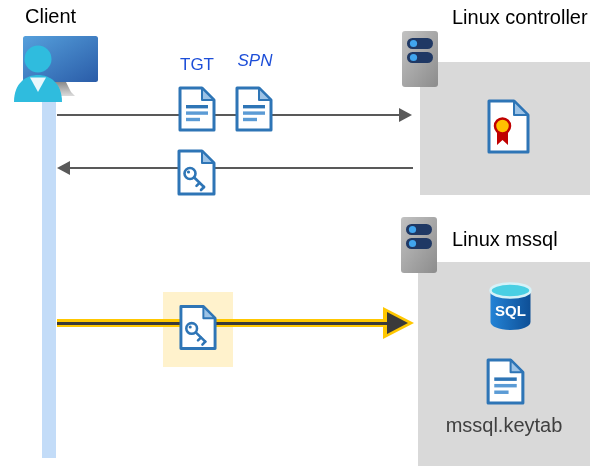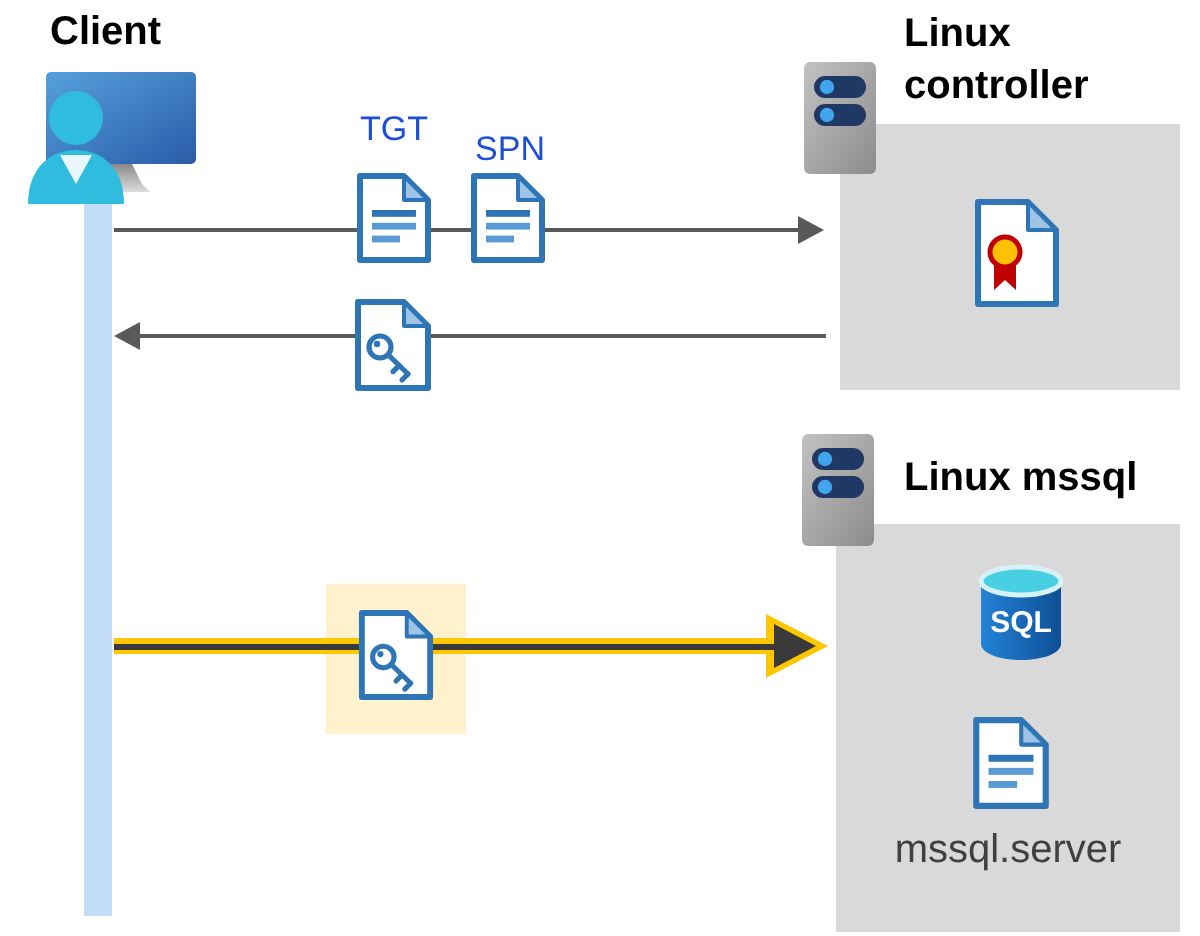--- a/index.html
+++ b/index.html
@@ -1,21 +1,21 @@
 <!DOCTYPE html>
 <html><head>
 <meta charset="utf-8">
 <style>
   html,body{margin:0;padding:0;background:#fff;}
   #canvas{
     position:relative;width:600px;height:468px;background:#ffffff;
     font-family:"Liberation Sans",sans-serif;overflow:hidden;
   }
   .abs{position:absolute;}
-  .title{font-weight:bold;font-size:20px;color:#000;line-height:26px;}
+  .title{font-weight:normal;font-size:20px;color:#000;line-height:26px;}
   .ticket-label{font-size:17px;color:#1d4ed8;text-align:center;}
   .file-label{font-size:20px;color:#404040;text-align:center;}
   .gray-box{background:#D9D9D9;z-index:0;}
   .lifeline{background:#C3DCF8;z-index:0;}
   .hl-box{background:#FFF2CC;z-index:1;}
   .flow-line{background:#595959;height:2px;z-index:2;}
   .head-right{width:0;height:0;border-top:7px solid transparent;border-bottom:7px solid transparent;border-left:13px solid #595959;z-index:2;}
   .head-left{width:0;height:0;border-top:7px solid transparent;border-bottom:7px solid transparent;border-right:13px solid #595959;z-index:2;}
   .y-bar{background:#FFC700;height:8px;z-index:2;}
   .y-core{background:#3A3A3A;height:3px;z-index:3;}
@@ -58,21 +58,21 @@
         <path d="M9,74 C9,55 21,47 33,47 C45,47 57,55 57,74 Z" fill="#2FBCDE"></path>
         <path d="M25,49.5 L33,64 L41,49.5 Z" fill="#EAF7FC"></path>
       </g>
     </svg>
   </div>
 
   <div class="abs flow-line" style="left:57px;top:114px;width:343px;"></div>
   <div class="abs head-right" style="left:399px;top:108px;"></div>
 
   <div class="abs ticket-label" style="left:171px;top:55px;width:52px;">TGT</div>
-  <div class="abs ticket-label" style="left:229px;top:65px;width:52px;">SPN</div>
+  <div class="abs ticket-label" style="left:229px;top:51px;width:52px;font-style:italic;">SPN</div>
 
   <div class="abs icon" style="left:177px;top:86px;">
     <svg width="40" height="46" viewBox="0 0 40 46">
       <path d="M3,2 H25 L37,14 V44 H3 Z" fill="#FFFFFF" stroke="#2E75B6" stroke-width="3" stroke-linejoin="round"></path>
       <path d="M25,2 V14 H37 Z" fill="#9DC3E6" stroke="#2E75B6" stroke-width="2" stroke-linejoin="round"></path>
       <rect x="9" y="19" width="22" height="3.4" fill="#2E75B6"></rect>
       <rect x="9" y="25.4" width="22" height="3.4" fill="#5B9BD5"></rect>
       <rect x="9" y="31.8" width="14" height="3.4" fill="#5B9BD5"></rect>
     </svg>
   </div>
@@ -184,15 +184,15 @@
   <div class="abs icon" style="left:485px;top:358px;">
     <svg width="41" height="47" viewBox="0 0 40 46">
       <path d="M3,2 H25 L37,14 V44 H3 Z" fill="#FFFFFF" stroke="#2E75B6" stroke-width="3" stroke-linejoin="round"></path>
       <path d="M25,2 V14 H37 Z" fill="#9DC3E6" stroke="#2E75B6" stroke-width="2" stroke-linejoin="round"></path>
       <rect x="9" y="19" width="22" height="3.4" fill="#2E75B6"></rect>
       <rect x="9" y="25.4" width="22" height="3.4" fill="#5B9BD5"></rect>
       <rect x="9" y="31.8" width="14" height="3.4" fill="#5B9BD5"></rect>
     </svg>
   </div>
 
-  <div class="abs file-label" style="left:418px;top:414px;width:172px;z-index:3;">mssql.server</div>
+  <div class="abs file-label" style="left:418px;top:414px;width:172px;z-index:3;">mssql.keytab</div>
 
 </div>
 
 </body></html>

